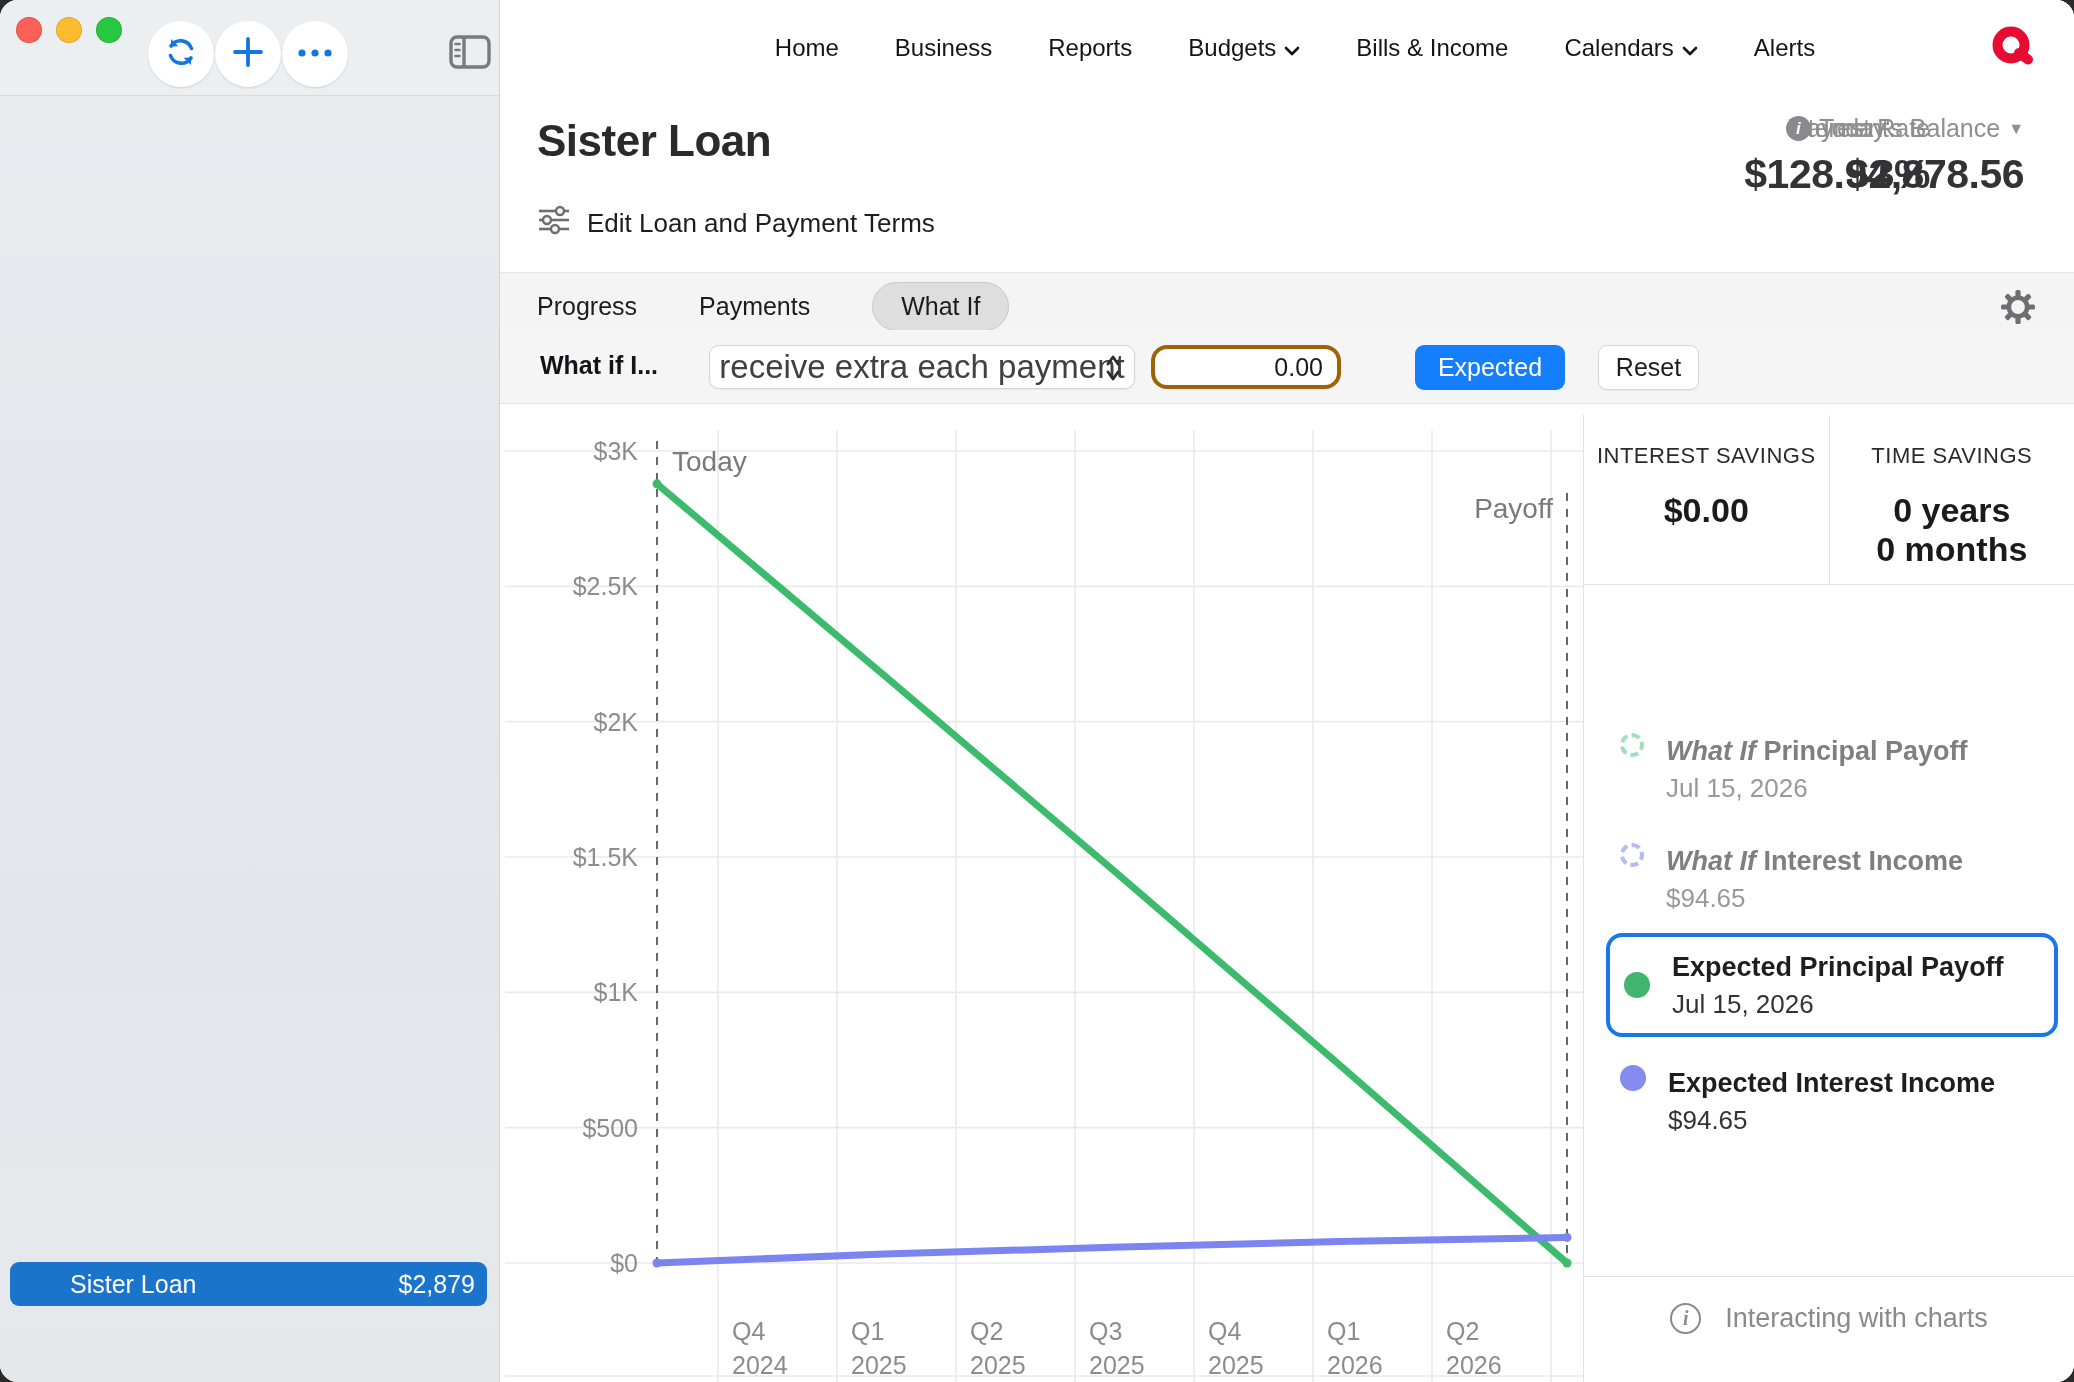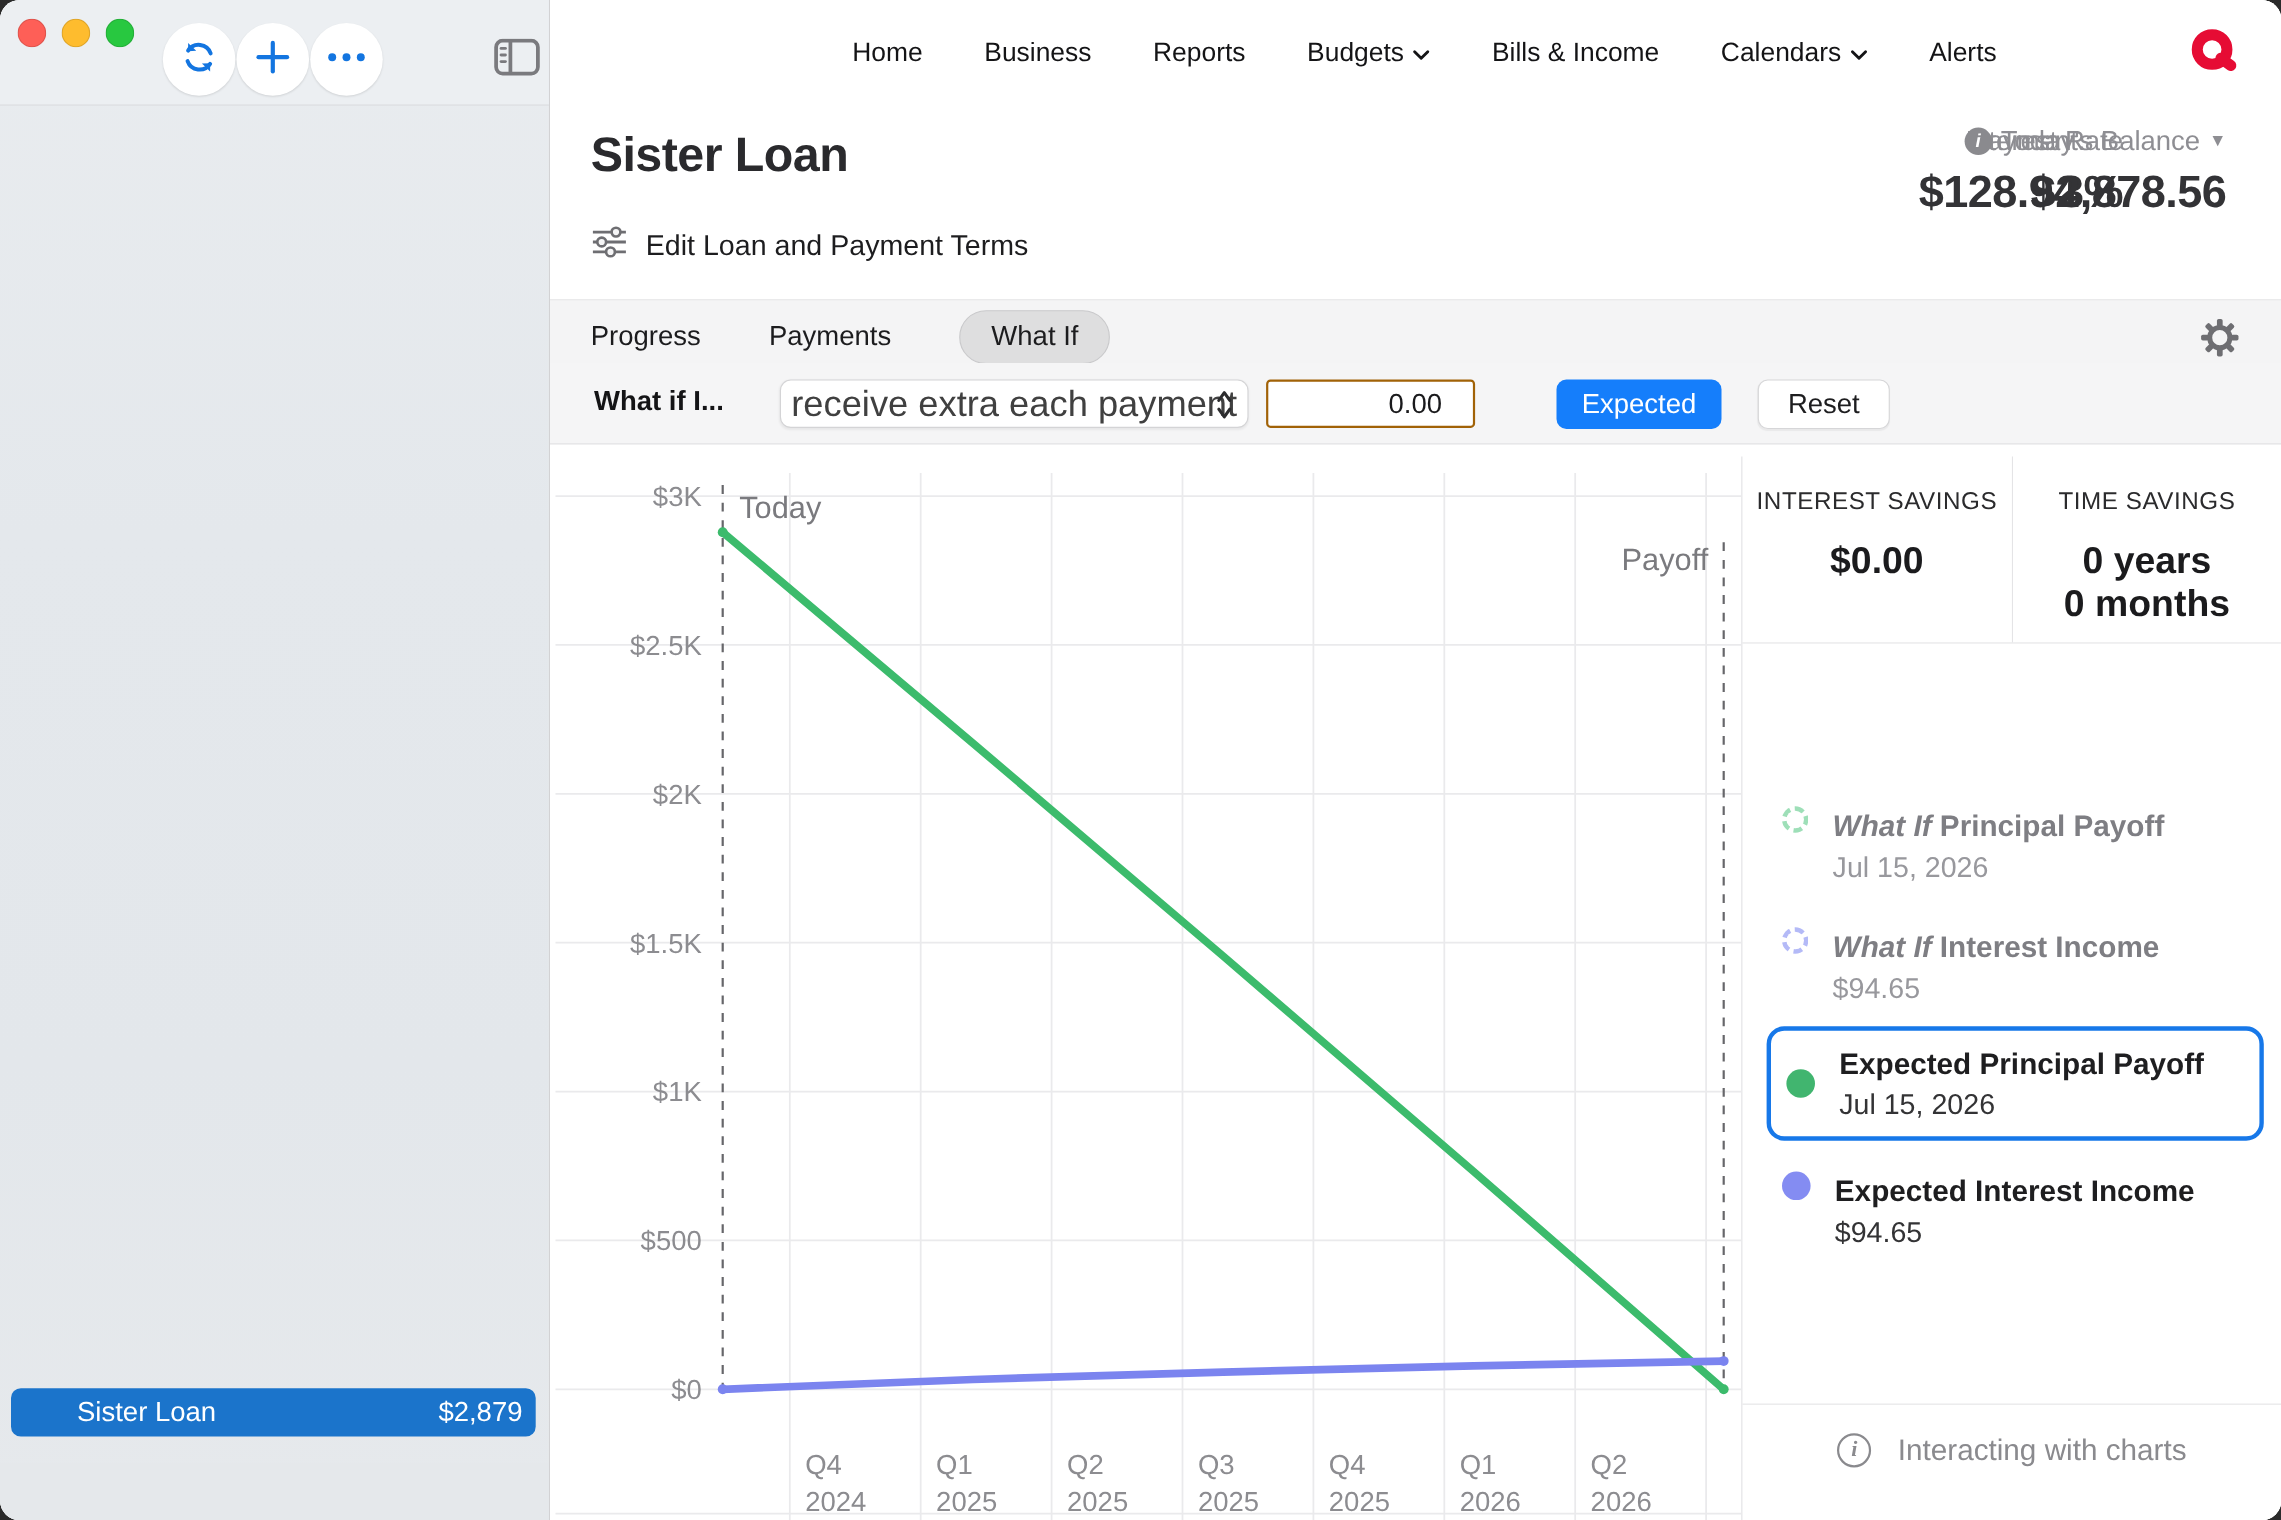--- a/index.html
+++ b/index.html
@@ -46,23 +46,23 @@
   .tab:first-child { margin-left:37px; }
   .tab.selected { background:#dededf; border:1px solid #c9c9cb; border-radius:999px; padding:9px 28px; }
   #gear-btn { position:absolute; right:36px; top:16px; width:40px; height:40px; display:flex; align-items:center; justify-content:center; }
 
   
   #whatif-bar { position:absolute; left:0; top:330px; width:100%; height:74px; background:#f5f5f6; border-bottom:1px solid #e2e2e4; }
   #whatif-prompt { position:absolute; left:40px; top:21px; font-size:25px; font-weight:700; color:#141416; }
   #whatif-select { position:absolute; left:209px; top:15px; width:426px; height:44px; background:#fff; border:1px solid #d4d4d6; border-radius:10px; box-shadow:0 1px 2px rgba(0,0,0,.06); display:flex; align-items:center; font-size:33px; color:#404040; }
   #whatif-select .sel-text { margin:0 auto; }
   #whatif-select .stepper { position:absolute; right:12px; top:7px; }
-  #whatif-amount { position:absolute; left:651px; top:15px; width:190px; height:44px; background:#fff; border:2px solid #a16207; border-radius:4px; text-align:right; padding-right:28px; font-size:25px; color:#1a1a1c; font-family:inherit; }
+  #whatif-amount { position:absolute; left:651px; top:15px; width:190px; height:44px; background:#fff; border:4px solid #a16207; border-radius:16px; text-align:right; padding-right:14px; font-size:25px; color:#1a1a1c; font-family:inherit; }
   #calculate-btn { position:absolute; left:915px; top:15px; width:150px; height:45px; background:#157efb; color:#fff; border:none; border-radius:9px; font-size:25px; font-weight:500; font-family:inherit; }
-  #reset-btn { position:absolute; left:1098px; top:15px; width:120px; height:45px; background:#fff; color:#1d1d1f; border:1px solid #d6d6d8; border-radius:9px; font-size:25px; font-family:inherit; box-shadow:0 1px 1px rgba(0,0,0,.05); }
+  #reset-btn { position:absolute; left:1098px; top:15px; width:101px; height:45px; background:#fff; color:#1d1d1f; border:1px solid #d6d6d8; border-radius:9px; font-size:25px; font-family:inherit; box-shadow:0 1px 1px rgba(0,0,0,.05); }
 
   
   #chart { position:absolute; left:0px; top:415px; width:1083px; height:967px; }
 
   
   #right-panel { position:absolute; left:1083px; top:415px; width:491px; bottom:0; border-left:1px solid #e2e2e4; background:#fff; }
   #summary-row { position:absolute; left:0; top:0; width:100%; height:170px; border-bottom:1px solid #e4e4e6; display:flex; }
   .summary-card { flex:1; text-align:center; padding-top:28px; }
   .summary-card + .summary-card { border-left:1px solid #e4e4e6; }
   .summary-label { font-size:22px; font-weight:500; color:#2b2b2d; letter-spacing:0.5px; }

